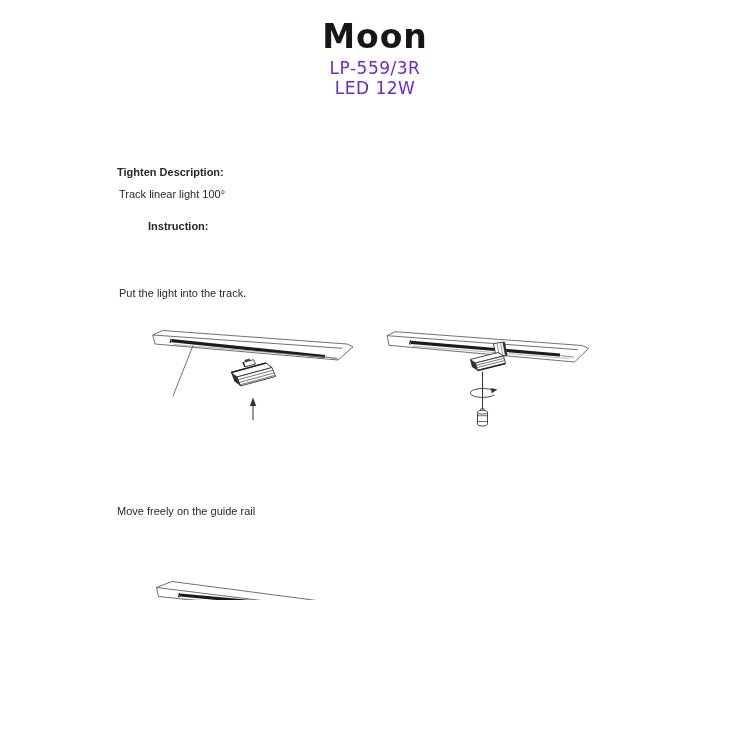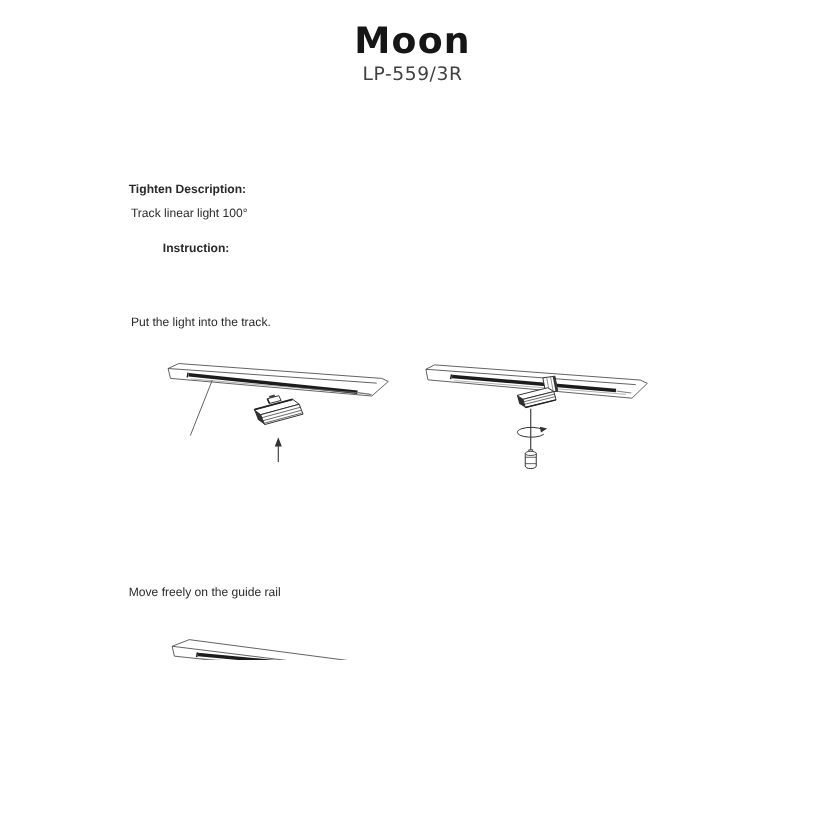--- a/index.html
+++ b/index.html
@@ -4,21 +4,21 @@
 <style>
   html,body { margin:0; padding:0; background:#ffffff; }
   .page {
     position:relative; width:750px; height:600px; background:#fff;
     font-family:"Liberation Sans", sans-serif; color:#262626; overflow:hidden;
   }
   
   .title-block { position:absolute; top:20px; left:0; width:100%; text-align:center;
                  font-family:"DejaVu Sans", sans-serif; color:#161616; }
   .product-name { margin:0; font-size:33px; line-height:34px; font-weight:bold; letter-spacing:1px; }
-  .spec-line { font-size:17px; line-height:19.5px; letter-spacing:0.5px; color:#404040; }
+  .spec-line { font-size:17px; line-height:19.5px; letter-spacing:0.5px; color:#6d28d9; }
   .spec-line.first { margin-top:5px; }
   
   .txt { position:absolute; font-size:11px; line-height:15.5px; white-space:pre; color:#2a2a2a; }
   .bold { font-weight:bold; }
   
   .diagram { position:absolute; }
   .diagram svg { display:block; }
   .ln   { stroke:#4d4d4d; stroke-width:0.8; fill:none; }
   .face { fill:#ffffff; stroke:#4d4d4d; stroke-width:0.8; }
   .facehard { fill:#ffffff; stroke:#333333; stroke-width:0.9; }
@@ -30,28 +30,29 @@
   .arrowhead { fill:#333333; }
 </style>
 </head>
 <body>
 
 <div class="page">
 
   <header class="title-block">
     <h1 class="product-name">Moon</h1>
     <div class="spec-line first">LP-559/3R</div>
+    <div class="spec-line">LED 12W</div>
   </header>
 
   <div class="txt bold" style="left:117px; top:165px;">Tighten Description:</div>
   <div class="txt" style="left:119px; top:187px;">Track linear light 100°</div>
   <div class="txt bold" style="left:117px; top:219px;padding-left:31px;">Instruction:</div>
 
   <div class="txt" style="left:119px; top:286px;">Put the light into the track.</div>
-  <div class="txt" style="left:117px; top:532px;">Move freely on the guide rail</div>
+  <div class="txt" style="left:117px; top:504px;">Move freely on the guide rail</div>
 
   <div class="diagram" style="left:145px; top:325px;">
     <svg width="230" height="110" viewBox="0 0 230 110">
       <g>
         <polygon class="face" points="17.5,5.5 202,19 208,21.8 193,35 10,19 7.8,10"></polygon>
         <line class="ln" x1="7.8" y1="10" x2="197.5" y2="23.3"></line>
         <line class="track" x1="26.5" y1="15.7" x2="180" y2="31.5"></line>
         <line x1="26" y1="13.8" x2="25.2" y2="18" stroke="#1c1c1c" stroke-width="1.3"></line>
         <line class="thin" x1="28.5" y1="19.5" x2="191" y2="33"></line>
         <line x1="180.5" y1="32" x2="193" y2="33.8" stroke="#555" stroke-width="0.7"></line>

